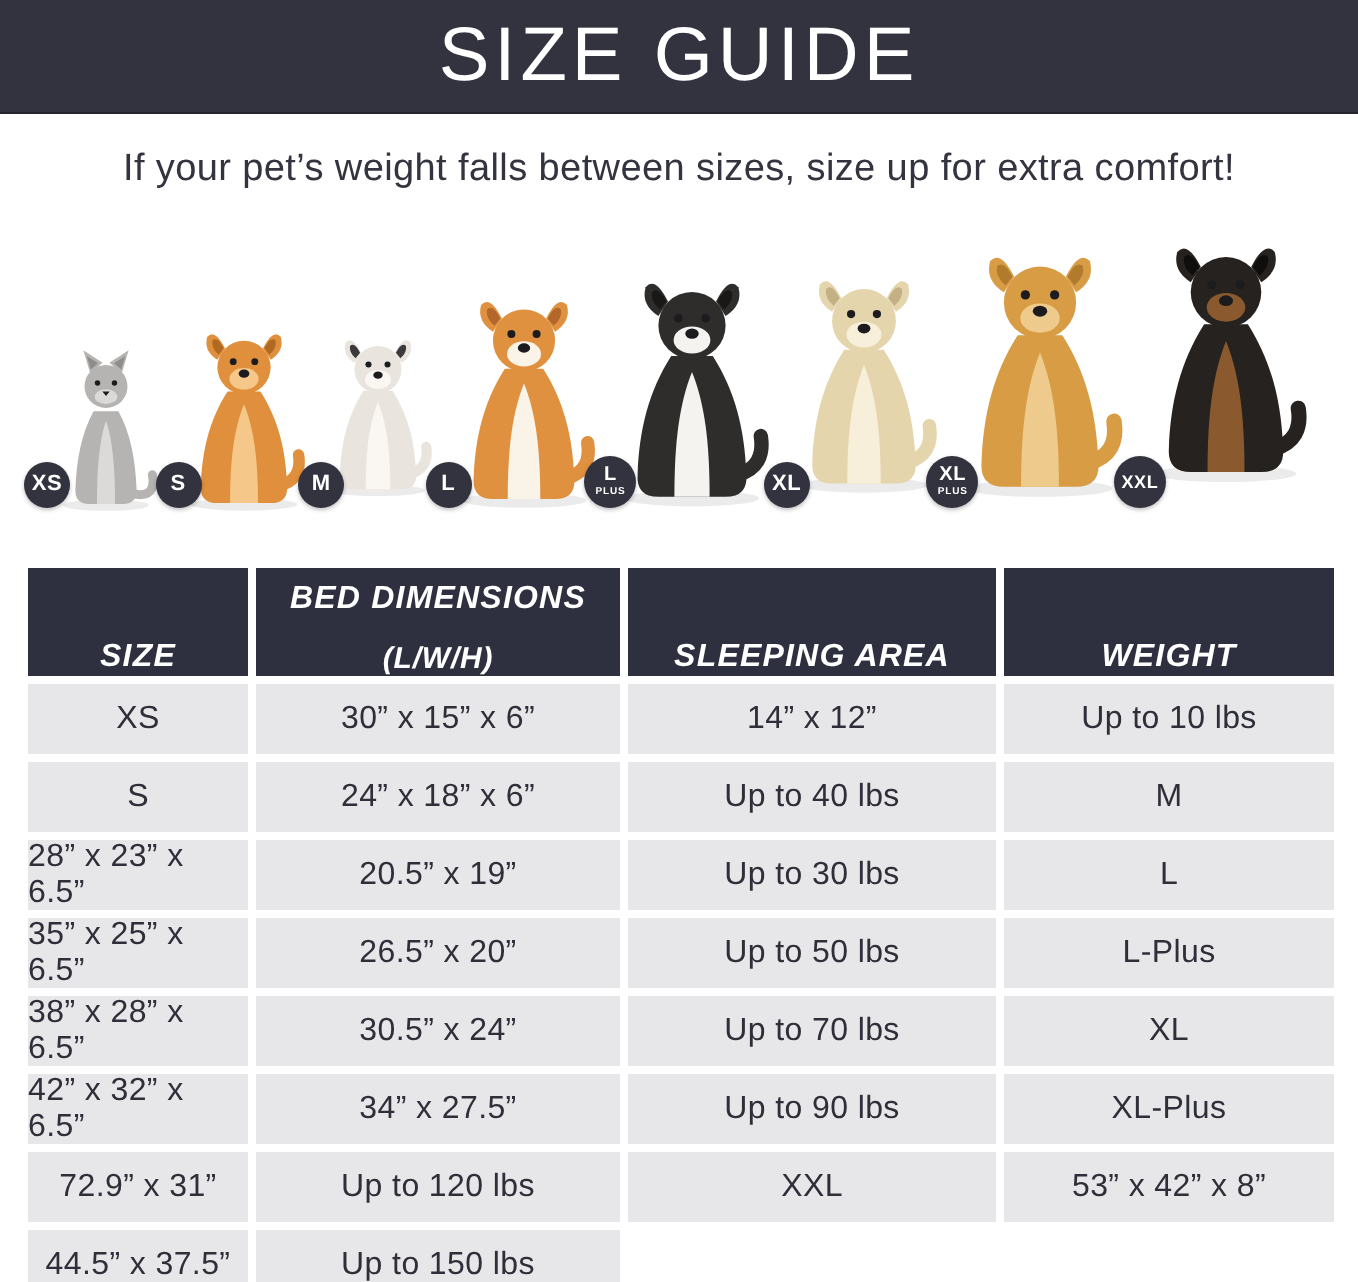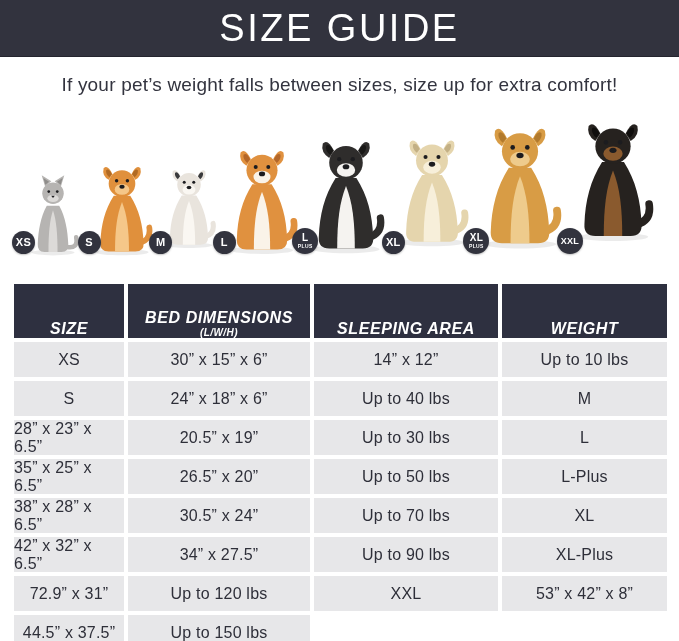--- a/index.html
+++ b/index.html
@@ -72,21 +72,21 @@
   .th {
     background: #2E3040;
     color: #ffffff;
     height: 54px;
     display: flex; flex-direction: column;
     align-items: center; justify-content: flex-end;
     font-size: 16px; font-weight: 700;
     letter-spacing: 0.6px;
     font-style: italic;
   }
-  .th .th-sub { font-size: 10px; font-weight: 700; letter-spacing: 0.4px; margin-top: 0; }
+  .th .th-sub { font-size: 15px; font-weight: 700; letter-spacing: 0.4px; margin-top: 12px; }
   .td {
     background: #E7E7E9;
     color: #2E2F39;
     height: 35px;
     display: flex; align-items: center; justify-content: center;
     font-size: 16px;
     letter-spacing: 0.2px;
   }
 </style>
 </head>

